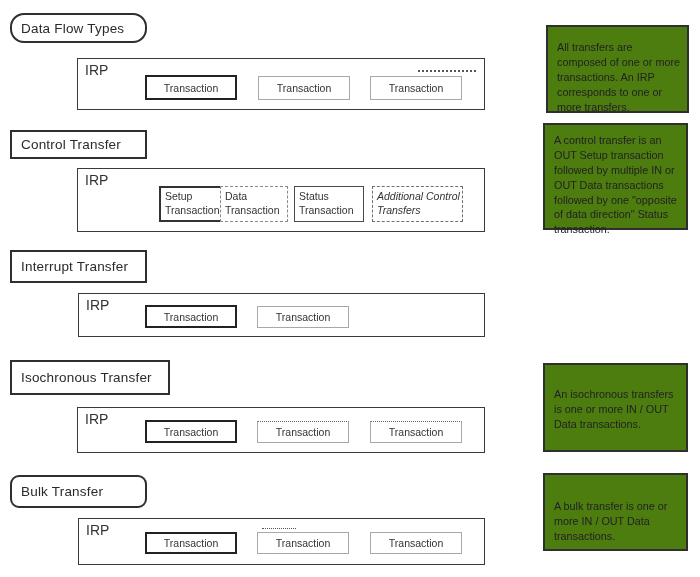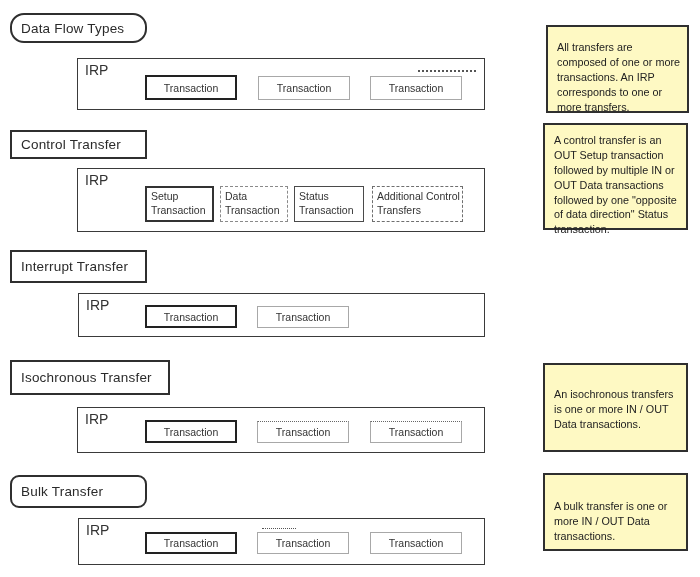--- a/index.html
+++ b/index.html
@@ -16,27 +16,27 @@
   .irp{border:1px solid #3a3a3a;background:#fff;}
   .irp-label{position:absolute;left:7px;top:3px;font-size:14px;color:#333;}
   .tx{
     display:flex;align-items:center;justify-content:center;text-align:center;
     font-size:10.5px;color:#333;background:#fff;
   }
   .tx-bold{border:2px solid #222;}
   .tx-light{border:1px solid #a8a8a8;}
   .tx-light-dtop{border:1px solid #a8a8a8;border-top:1px dotted #666;}
   .tx-solid{border:1px solid #4a4a4a;}
-  .tx-solid2{border:2px solid #333;}
-  .tx-dashed{border:1px dashed #6f6f6f;}
+  .tx-solid2{border:2px solid #333;margin-left:14px;}
+  .tx-dashed{border:1px dashed #6f6f6f;font-style:italic;}
   .tx-dashed-lt{border:1px dashed #8a8a8a;}
   .tx-left{justify-content:flex-start;text-align:left;padding:2px 2px 2px 4px;line-height:1.3;}
   .dots{border-top:2px dotted #555;height:0;}
   .note{
-    border:2px solid #2f2f2f;background:#fef9c3;
+    border:2px solid #2f2f2f;background:#4d7c0f;
     font-size:10.8px;line-height:1.38;color:#222;
   }
 </style>
 </head>
 <body>
 
 <div id="page">
 
   <div class="abs titlebox" style="left:10px;top:13px;width:137px;height:30px;border-radius:14px;">
     <span>Data Flow Types</span>

